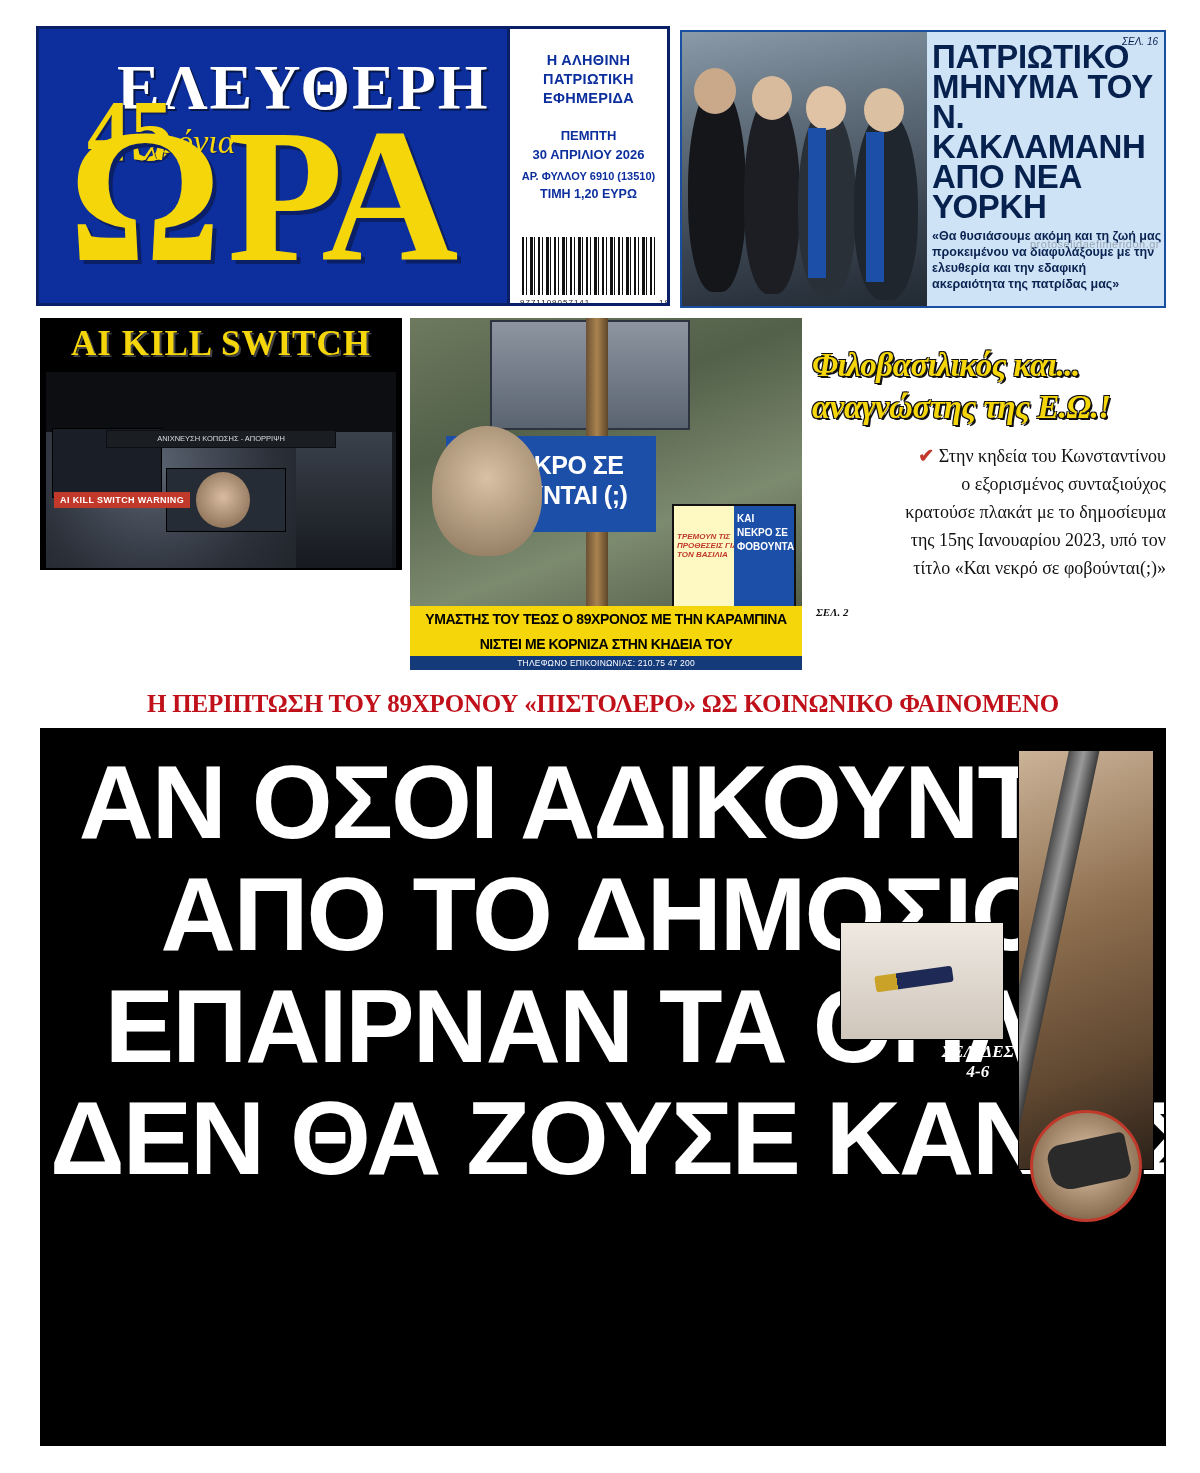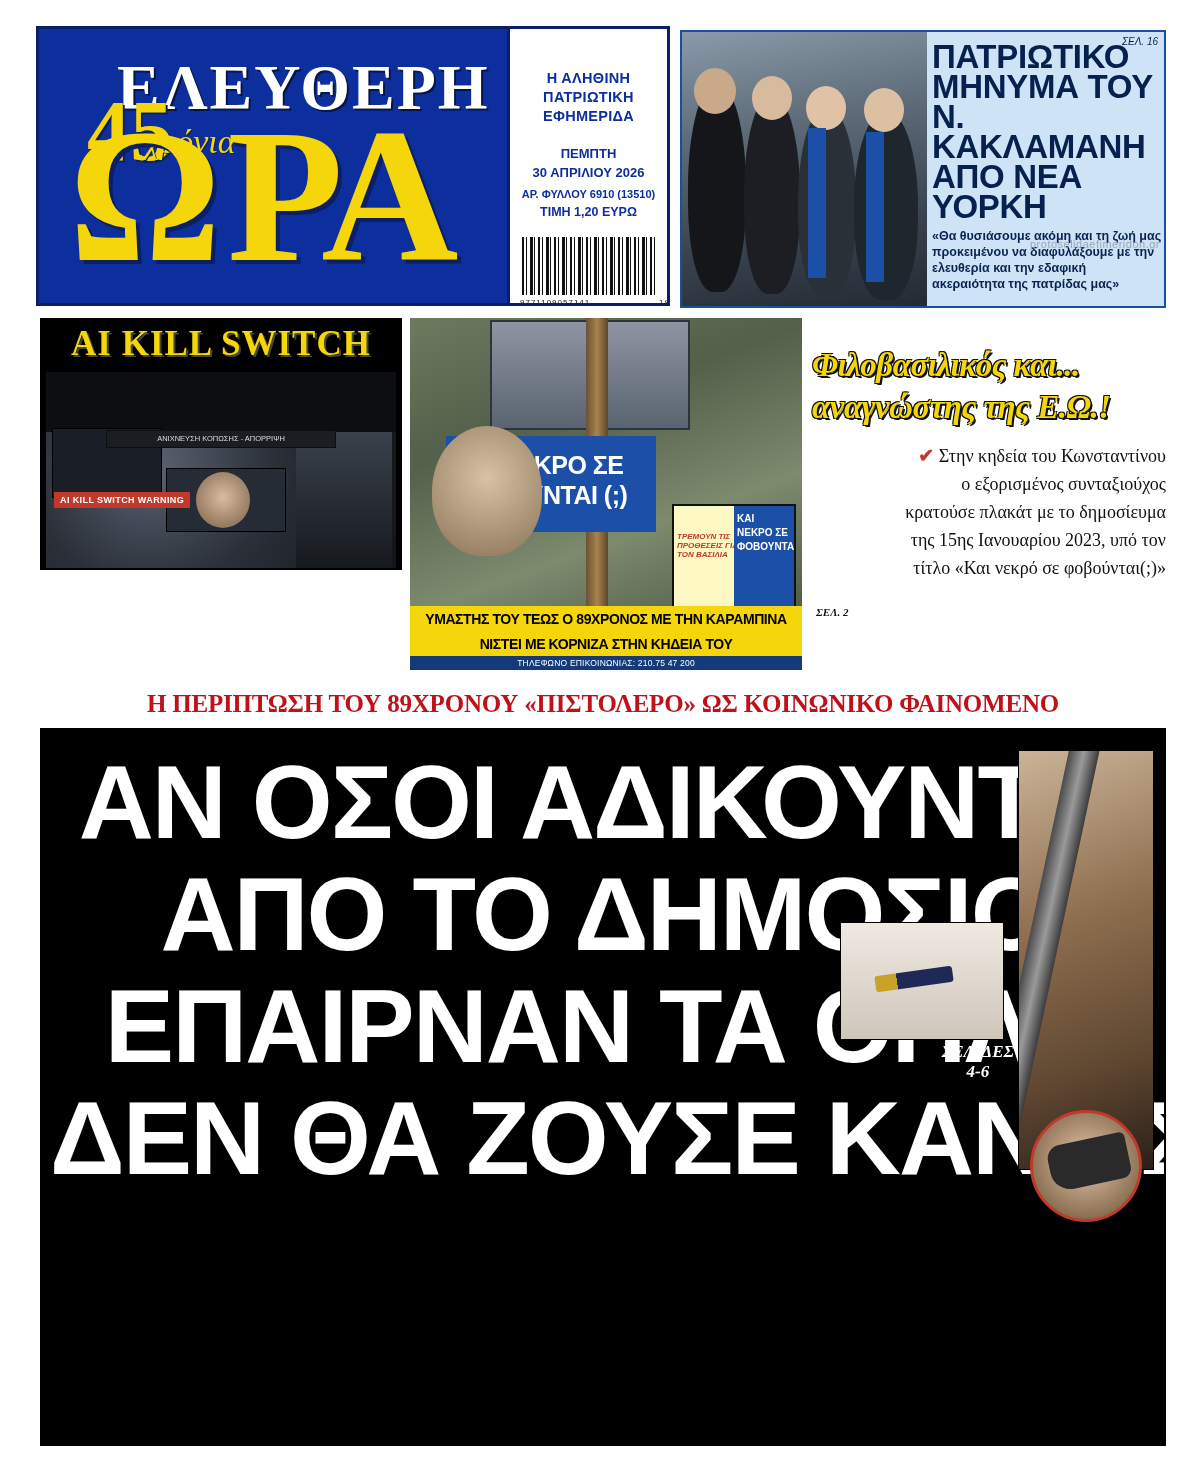--- a/index.html
+++ b/index.html
@@ -67,21 +67,21 @@
     text-shadow: 1px 1px 0 #0a1f66;
   }
 
   .masthead .infobox {
     position: absolute;
     right: 0; top: 0;
     width: 160px; height: 280px;
     background: #ffffff;
     border-left: 3px solid #0a1f66;
     text-align: center;
-    padding-top: 40px;
+    padding-top: 22px;
   }
   .infobox .slogan {
     color: #0d2f9e;
     font-weight: bold;
     font-size: 14.5px;
     line-height: 19px;
     letter-spacing: .3px;
   }
   .infobox .dateline {
     margin-top: 18px;

